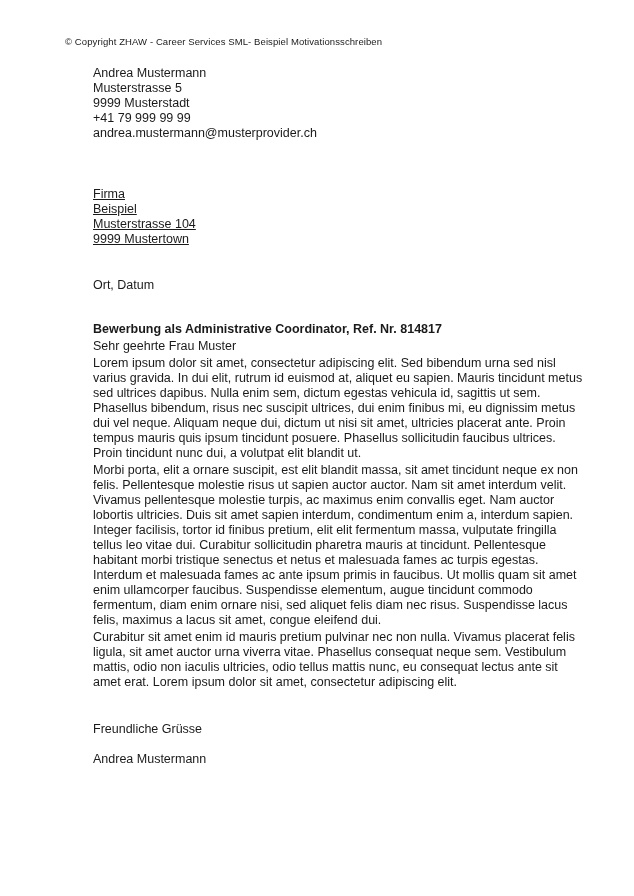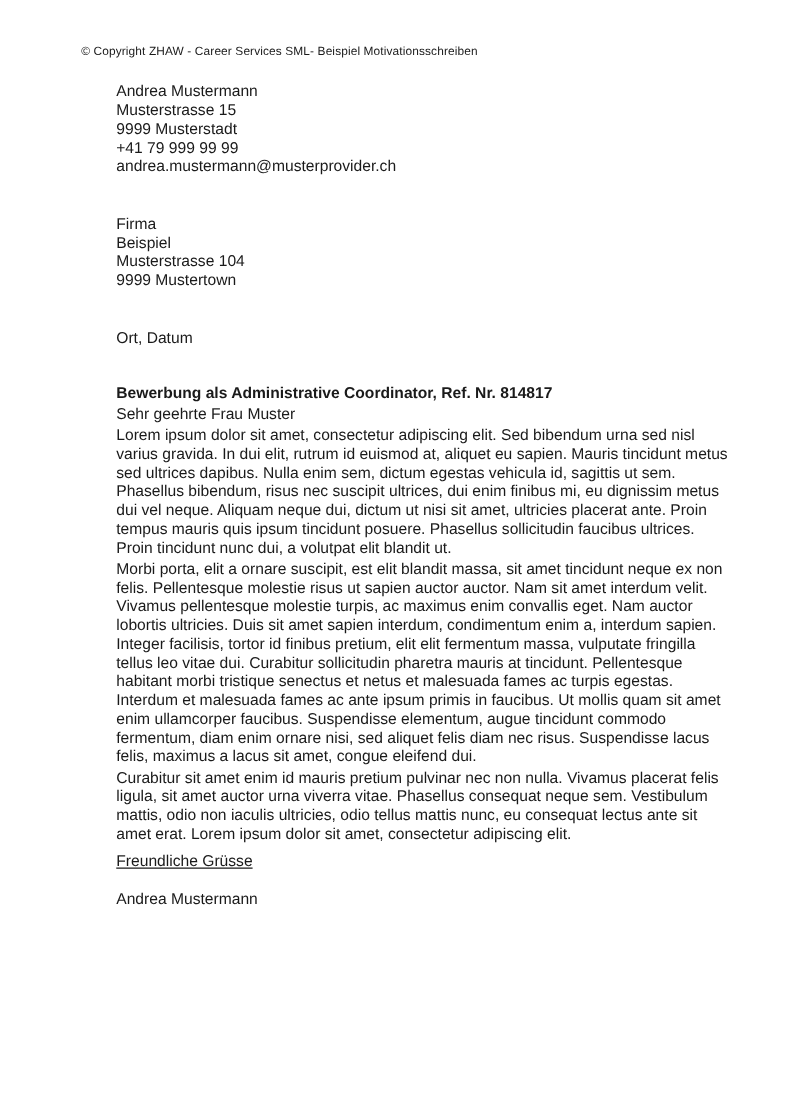--- a/index.html
+++ b/index.html
@@ -24,43 +24,43 @@
   }
   .content {
     position: absolute;
     left: 93px;
     top: 66px;
     width: 492px;
     font-size: 12.5px;
     line-height: 15px;
   }
   .addr-line { white-space: nowrap; }
-  .recipient-block { margin-top: 31px; }
+  .recipient-block { margin-top: 46px; text-decoration: underline; }
   .place-date { margin-top: 31px; }
   .subject {
     margin-top: 29px;
     font-weight: bold;
   }
   .salutation { margin-top: 2px; }
   .body-paragraph { margin-top: 2px; }
-  .closing { margin-top: 7px; text-decoration: underline; }
+  .closing { margin-top: 32px; }
   .signature { margin-top: 15px; }
 </style>
 </head>
 <body>
 
 <div class="page">
 
   <div class="copyright">© Copyright ZHAW - Career Services SML- Beispiel Motivationsschreiben</div>
 
   <div class="content">
 
     <div class="sender-block">
       <div class="addr-line">Andrea Mustermann</div>
-      <div class="addr-line">Musterstrasse 15</div>
+      <div class="addr-line">Musterstrasse 5</div>
       <div class="addr-line">9999 Musterstadt</div>
       <div class="addr-line">+41 79 999 99 99</div>
       <div class="addr-line">andrea.mustermann@musterprovider.ch</div>
     </div>
 
     <div class="recipient-block">
       <div class="addr-line">Firma</div>
       <div class="addr-line">Beispiel</div>
       <div class="addr-line">Musterstrasse 104</div>
       <div class="addr-line">9999 Mustertown</div>

